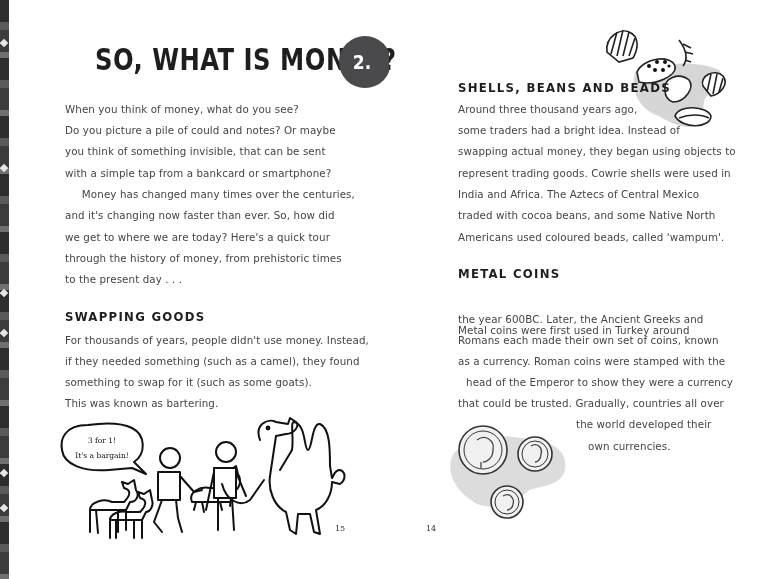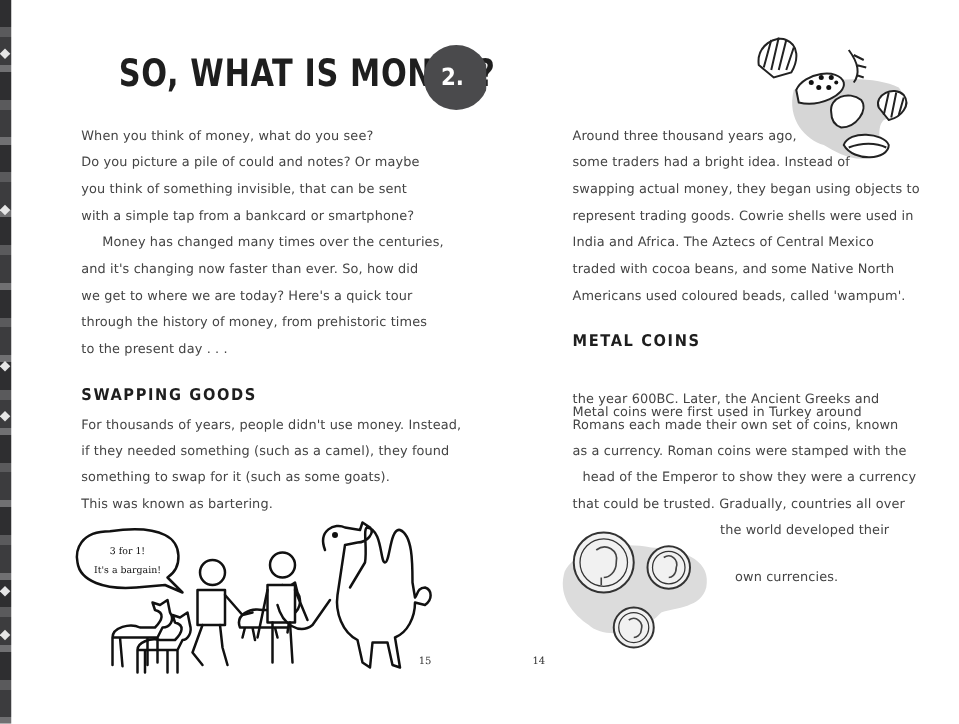--- a/index.html
+++ b/index.html
@@ -147,40 +147,41 @@
 
         <path d="M104 60 C100 50 116 42 124 50 C130 58 122 68 112 70 Z"></path>
         <path d="M108 66 L112 48 M114 68 L118 48 M120 66 L124 52" fill="none"></path>
 
         <path d="M76 90 C80 78 108 80 112 90 C112 102 84 104 76 90 Z"></path>
         <path d="M80 92 C90 88 102 88 110 92" fill="none"></path>
       </g>
     </svg>
   </div>
 
+  <h2 class="heading" style="left:69px; top:80px;">SHELLS, BEANS AND BEADS</h2>
   <div>
     <p class="para" style="left:69px; top:99px;">Around three thousand years ago,</p>
     <p class="para" style="left:69px; top:120px;">some traders had a bright idea. Instead of</p>
     <p class="para" style="left:69px; top:141px;">swapping actual money, they began using objects to</p>
     <p class="para" style="left:69px; top:163px;">represent trading goods. Cowrie shells were used in</p>
     <p class="para" style="left:69px; top:184px;">India and Africa. The Aztecs of Central Mexico</p>
     <p class="para" style="left:69px; top:205px;">traded with cocoa beans, and some Native North</p>
     <p class="para" style="left:69px; top:227px;">Americans used coloured beads, called 'wampum'.</p>
   </div>
 
   <h2 class="heading" style="left:69px; top:266px;">METAL COINS</h2>
   <div>
     <p class="para" style="left:69px; top:288px;margin-top:32px;">Metal coins were first used in Turkey around</p>
     <p class="para" style="left:69px; top:309px;">the year 600BC. Later, the Ancient Greeks and</p>
     <p class="para" style="left:69px; top:330px;">Romans each made their own set of coins, known</p>
     <p class="para" style="left:69px; top:351px;">as a currency. Roman coins were stamped with the</p>
     <p class="para" style="left:77px; top:372px;">head of the Emperor to show they were a currency</p>
     <p class="para" style="left:69px; top:393px;">that could be trusted. Gradually, countries all over</p>
     <p class="para" style="left:187px; top:414px;">the world developed their</p>
-    <p class="para" style="left:199px; top:452px;text-align:right;">own currencies.</p>
+    <p class="para" style="left:199px; top:436px;text-align:right;">own currencies.</p>
   </div>
 
   <div>
     <svg width="140" height="110" style="left:52px; top:420px;" viewBox="0 0 140 110">
       <path d="M10 40 C14 22 50 12 80 18 C110 20 128 30 124 50 C120 66 100 66 88 70 C70 90 40 90 30 80 C18 72 6 58 10 40 Z" fill="#dcdcdc"></path>
       <g stroke="#333" stroke-width="1.6" fill="#f1f1f1">
         <circle cx="42" cy="30" r="24"></circle>
         <circle cx="42" cy="30" r="19" fill="none" stroke-width="1"></circle>
         <circle cx="94" cy="34" r="17"></circle>
         <circle cx="94" cy="34" r="13" fill="none" stroke-width="1"></circle>

